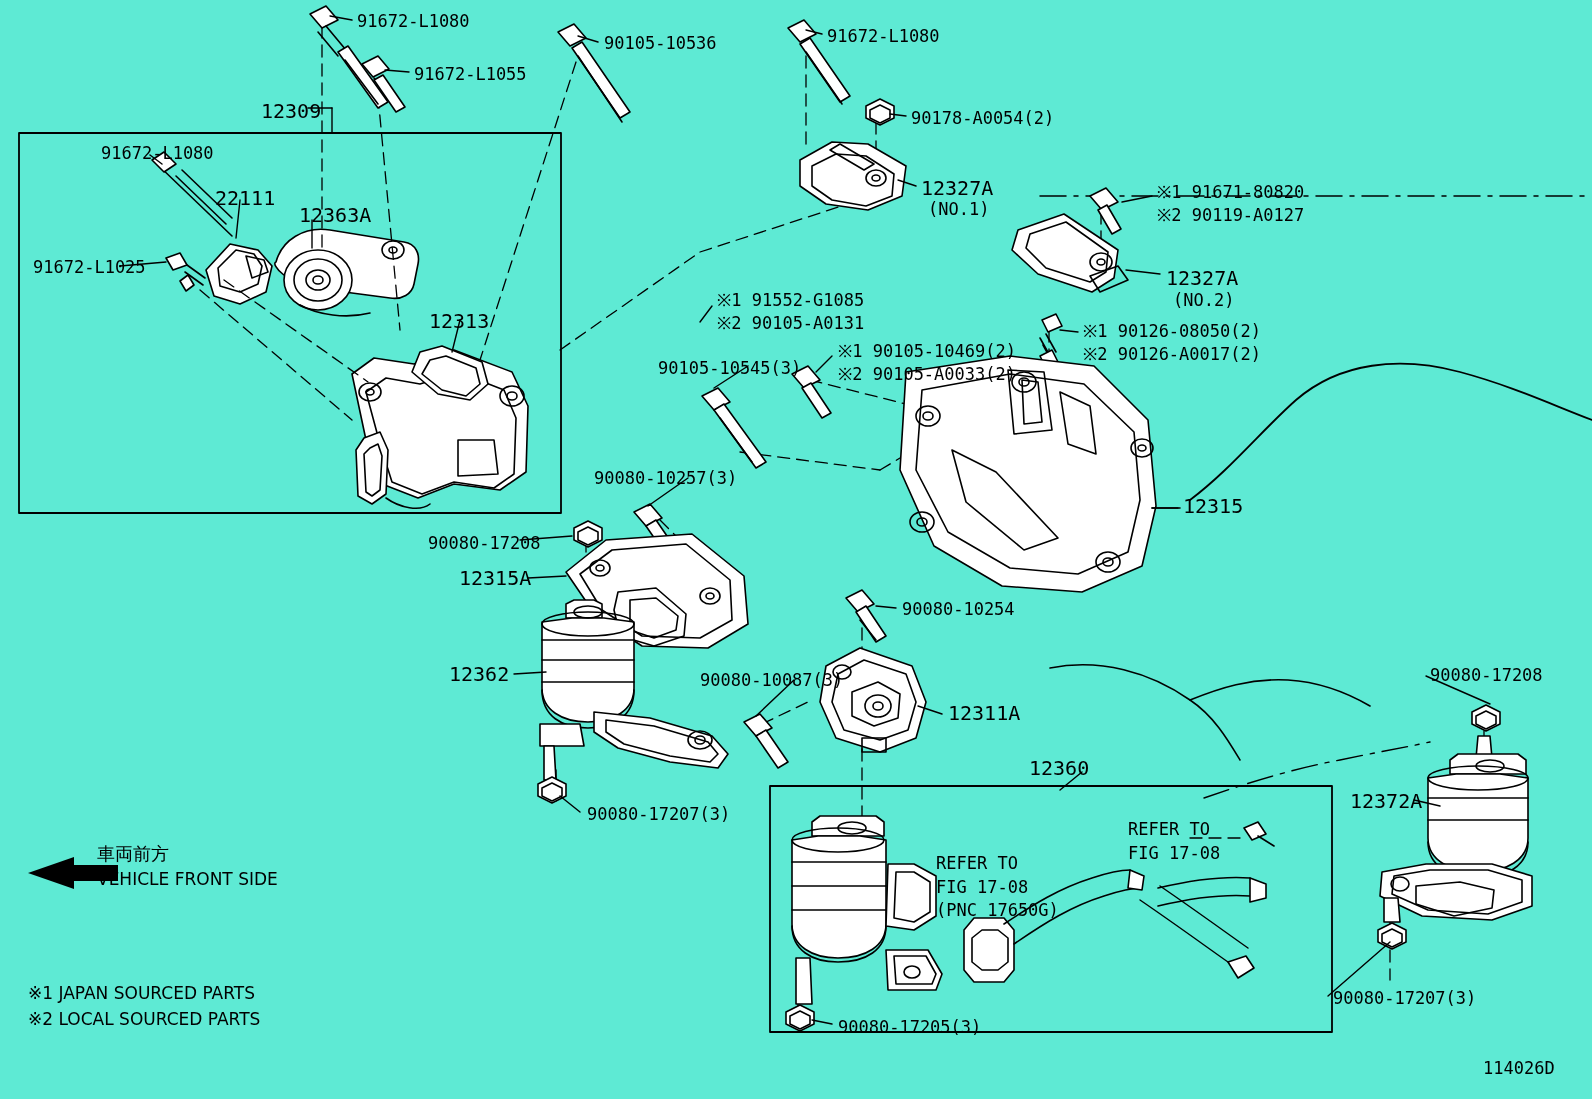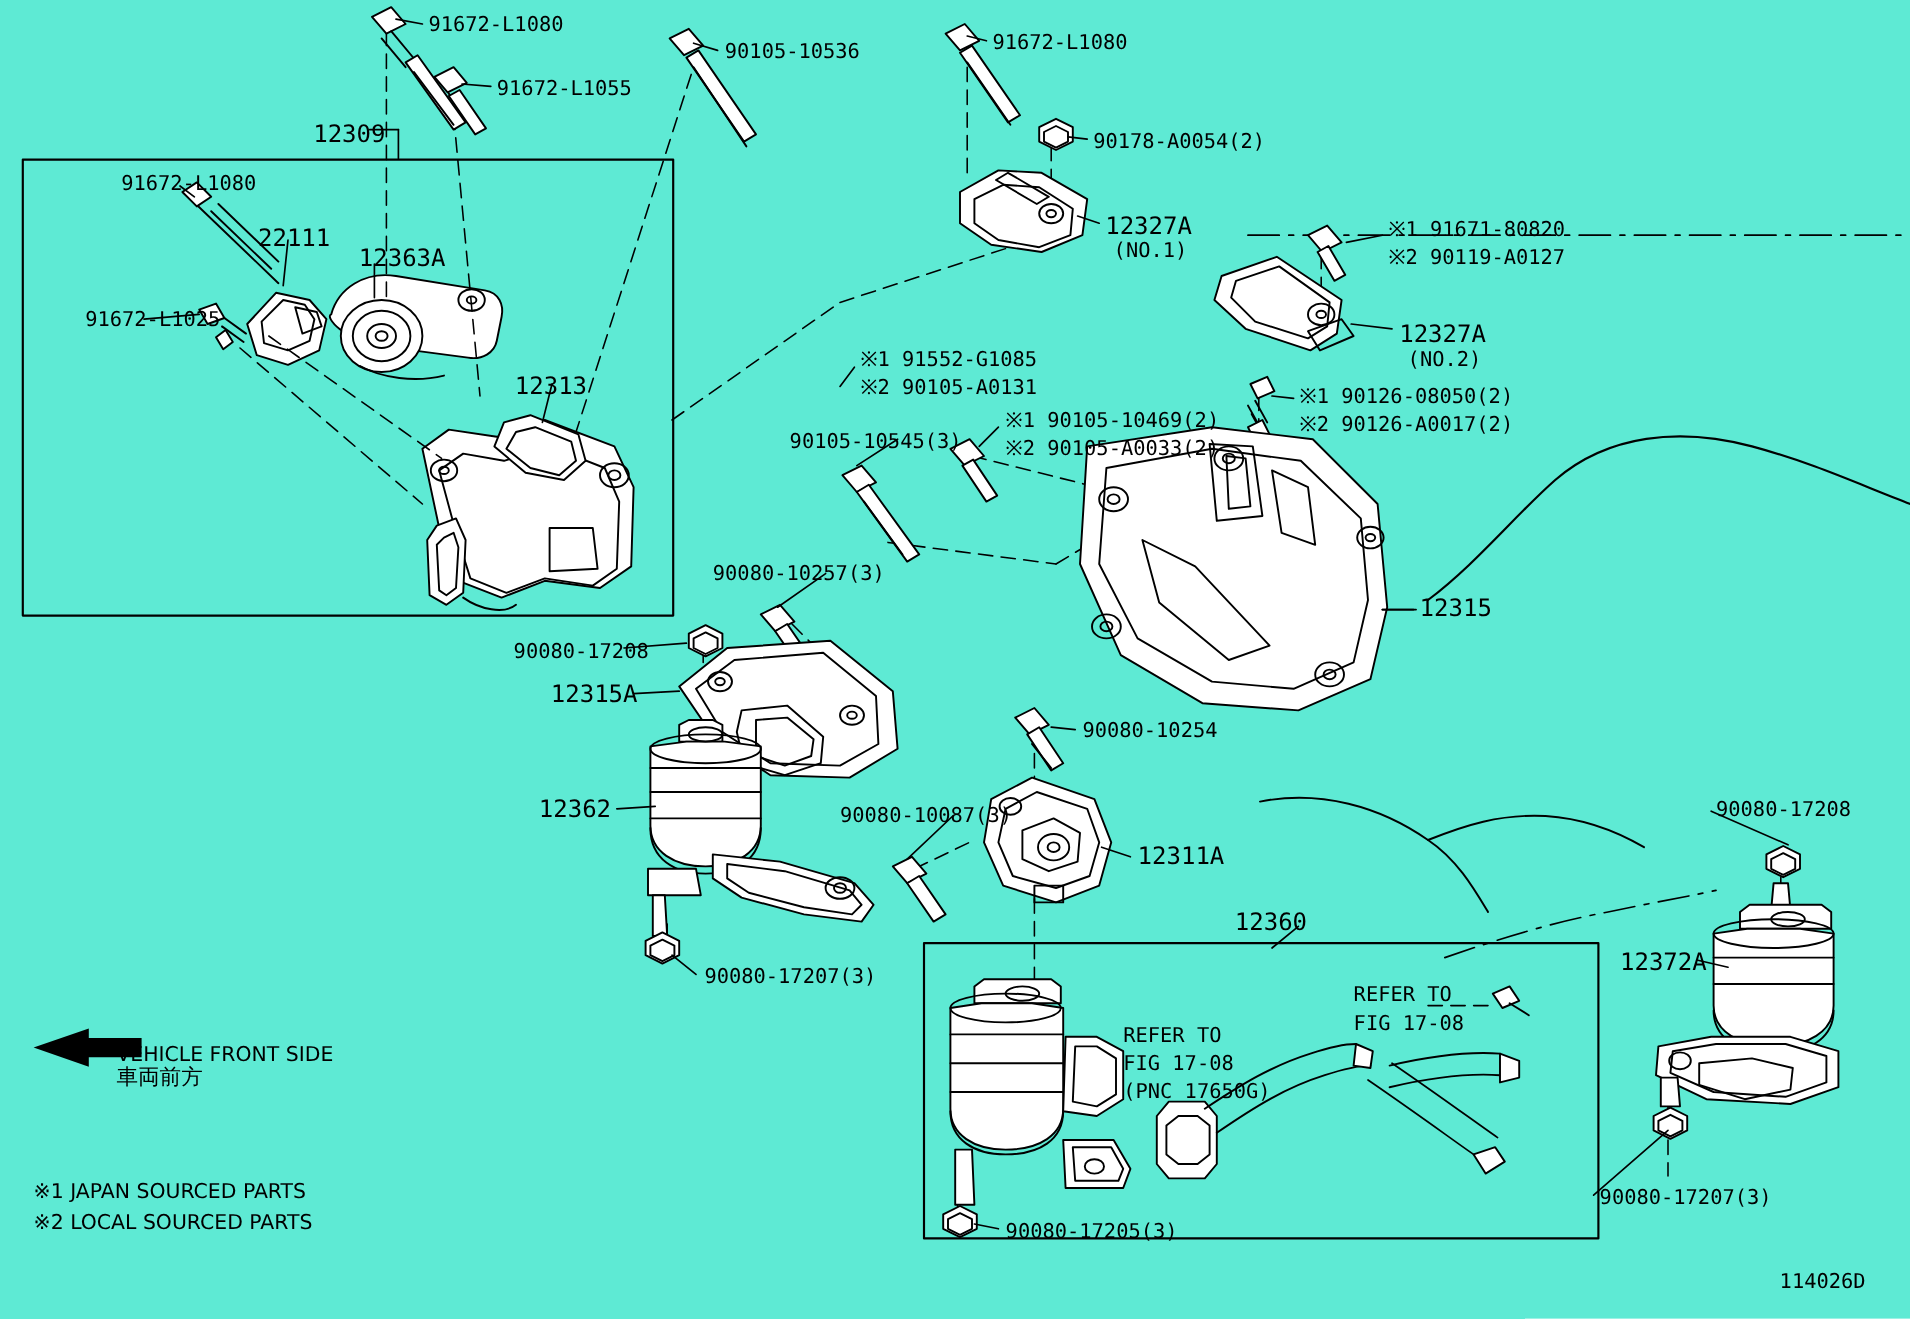--- a/index.html
+++ b/index.html
@@ -24,21 +24,20 @@
     white-space: pre;
     letter-spacing: 0px;
     line-height: 1.25;
   }
   .lbl.big {
     font-size: 20px;
   }
   .lbl.jp {
     font-family: "DejaVu Sans", sans-serif;
     font-size: 16px;
-    margin-top: 44px;
   }
   .lbl.note {
     font-family: "DejaVu Sans", sans-serif;
     font-size: 17px;
   }
   svg.art {
     position: absolute;
     left: 0;
     top: 0;
     width: 1592px;
@@ -349,21 +348,21 @@
   <div class="lbl" style="left:414px; top:64px;">91672-L1055</div>
   <div class="lbl" style="left:911px; top:108px;">90178-A0054(2)</div>
   <div class="lbl big" style="left:261px; top:99px;">12309</div>
   <div class="lbl" style="left:101px; top:143px;">91672-L1080</div>
   <div class="lbl big" style="left:215px; top:186px;">22111</div>
   <div class="lbl big" style="left:275px; top:203px;margin-left:24px;">12363A</div>
   <div class="lbl big" style="left:921px; top:176px;">12327A</div>
   <div class="lbl" style="left:928px; top:199px;">(NO.1)</div>
   <div class="lbl" style="left:1157px; top:182px;">※1 91671-80820</div>
   <div class="lbl" style="left:1157px; top:205px;">※2 90119-A0127</div>
-  <div class="lbl" style="left:33px; top:257px;margin-left:38px;">91672-L1025</div>
+  <div class="lbl" style="left:33px; top:257px;">91672-L1025</div>
   <div class="lbl big" style="left:1166px; top:266px;">12327A</div>
   <div class="lbl" style="left:1173px; top:290px;">(NO.2)</div>
   <div class="lbl big" style="left:429px; top:309px;">12313</div>
   <div class="lbl" style="left:717px; top:290px;">※1 91552-G1085</div>
   <div class="lbl" style="left:717px; top:313px;">※2 90105-A0131</div>
   <div class="lbl" style="left:1083px; top:321px;">※1 90126-08050(2)</div>
   <div class="lbl" style="left:1083px; top:344px;">※2 90126-A0017(2)</div>
   <div class="lbl" style="left:838px; top:341px;">※1 90105-10469(2)</div>
   <div class="lbl" style="left:838px; top:364px;">※2 90105-A0033(2)</div>
   <div class="lbl" style="left:658px; top:358px;">90105-10545(3)</div>

